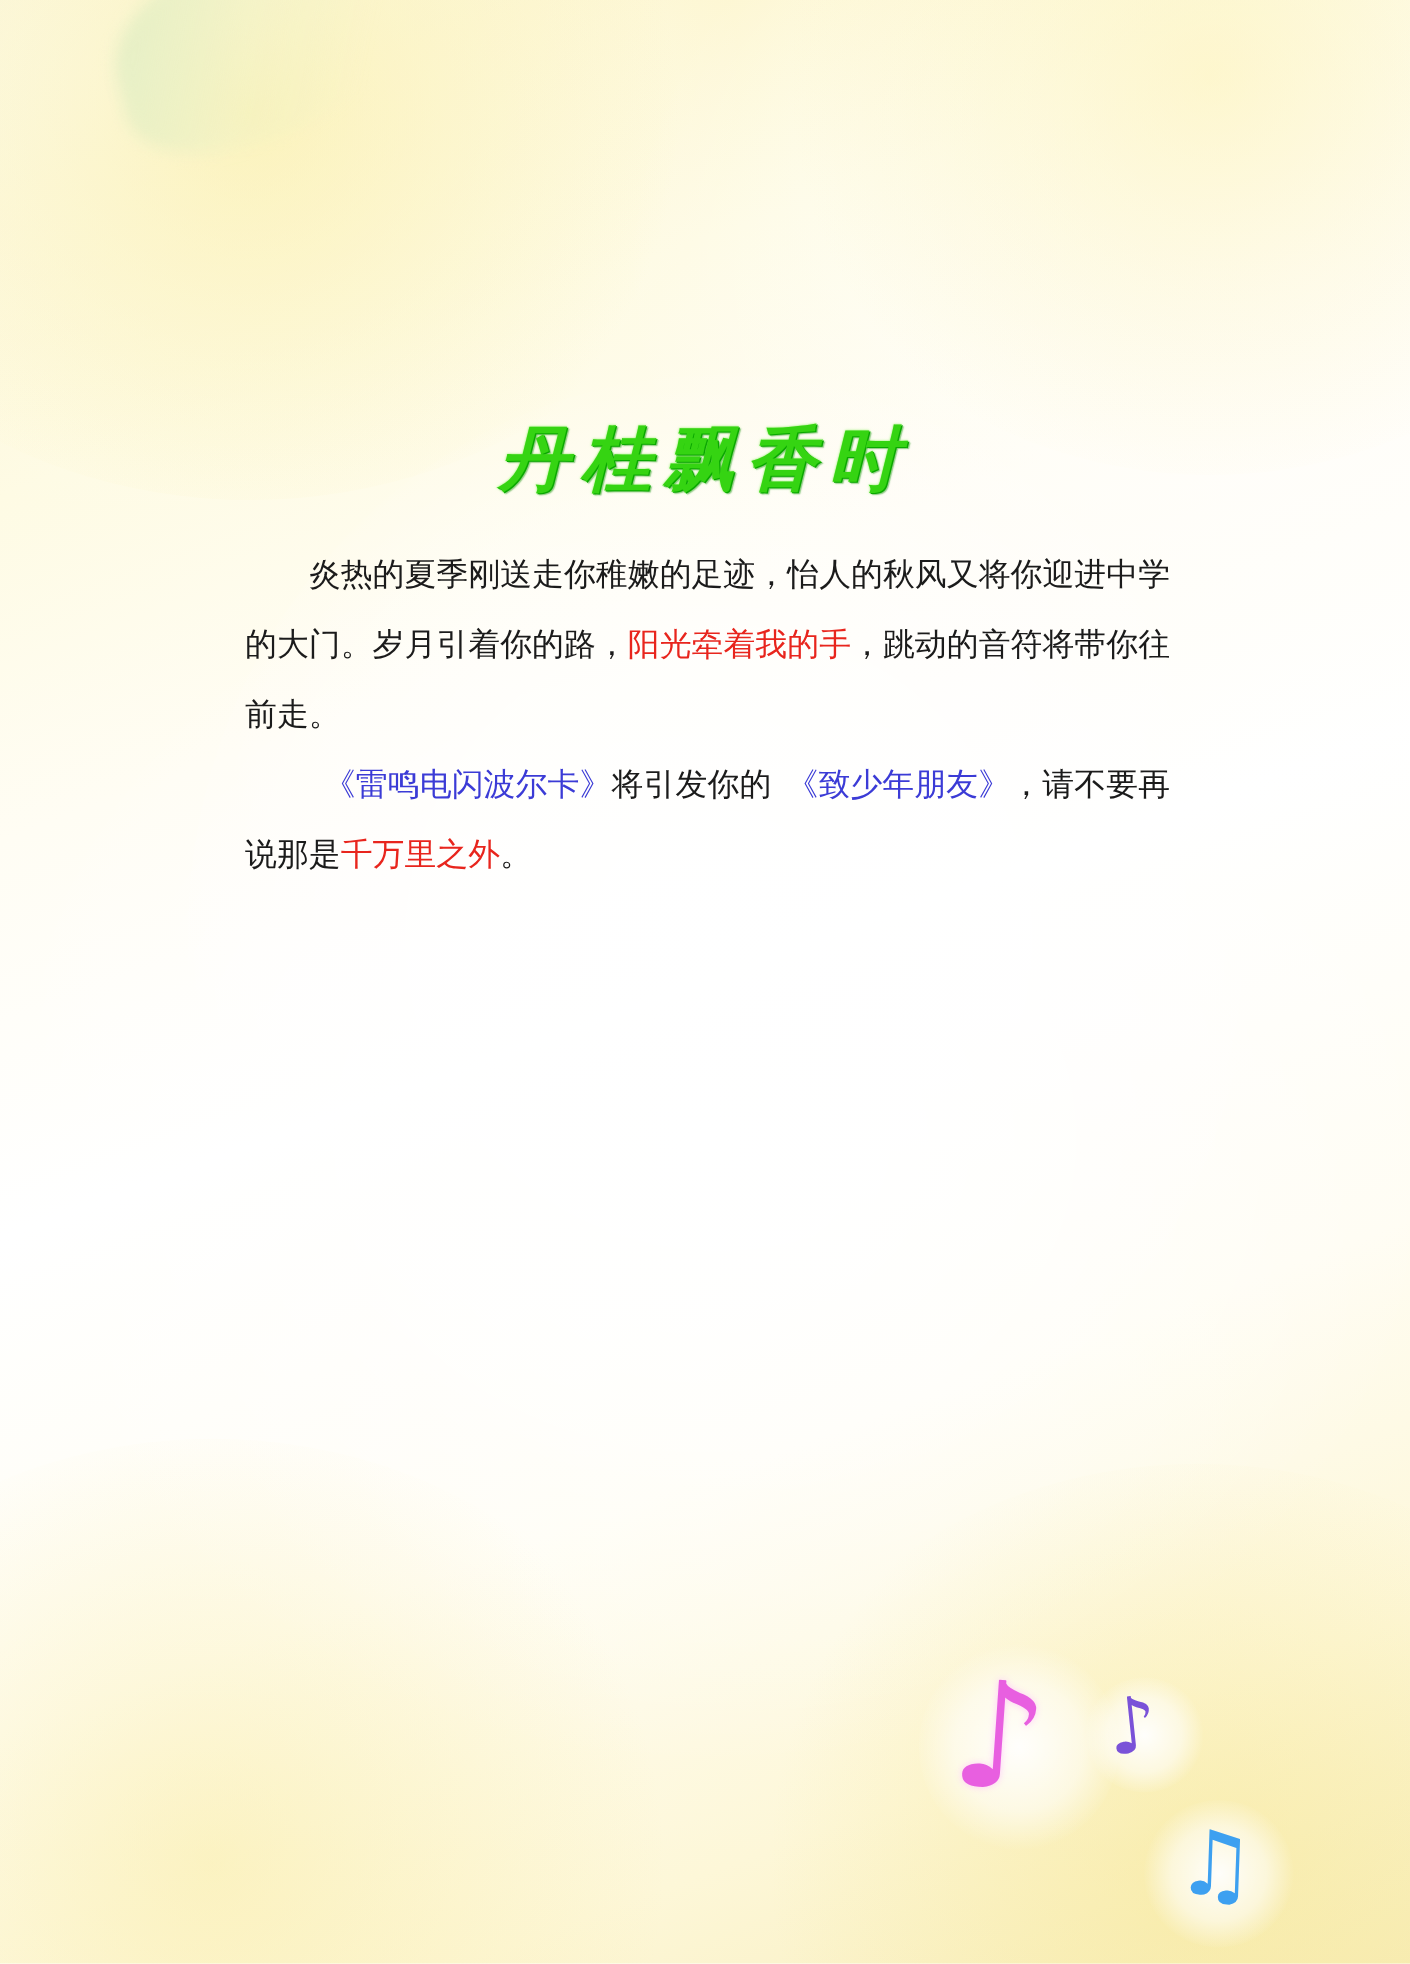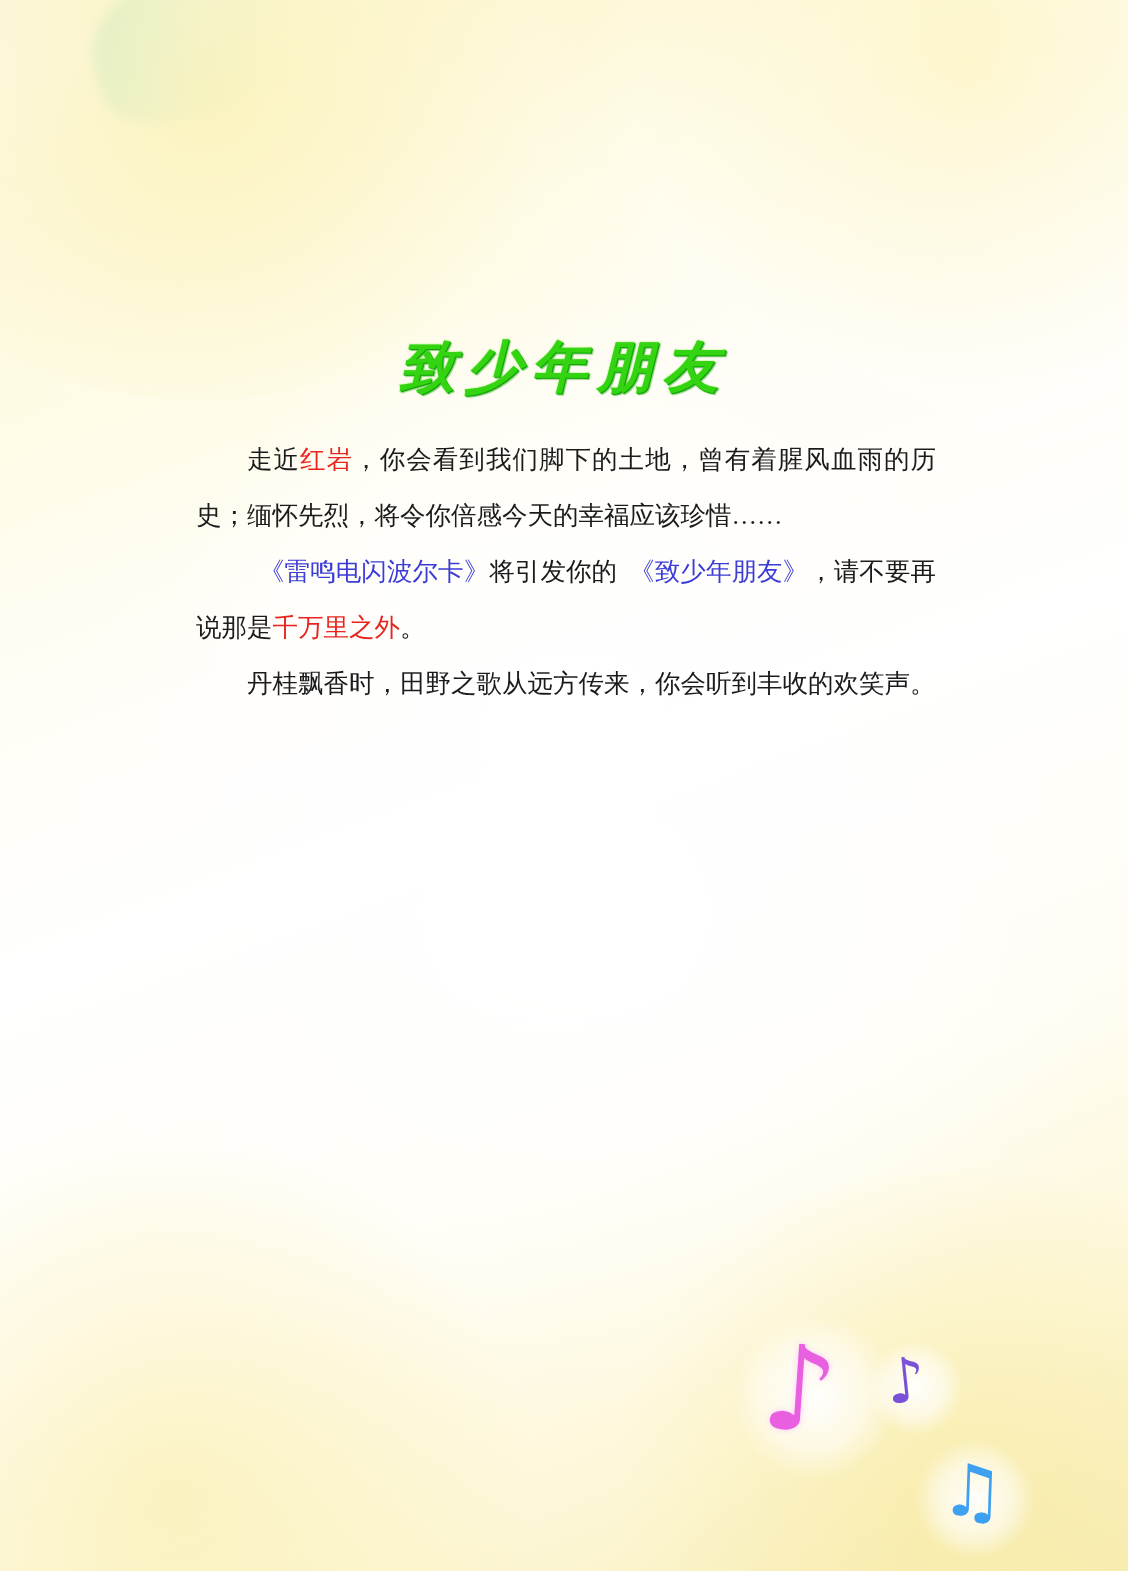--- a/index.html
+++ b/index.html
@@ -157,26 +157,25 @@
 
   <div class="glow glow-tl"></div>
   <div class="glow glow-tr"></div>
   <div class="glow glow-bl"></div>
   <div class="glow glow-br"></div>
   <div class="glow glow-center"></div>
   <div class="swash"></div>
 
   <div class="content">
 
-    <div class="doc-title">致少年朋友</div>
+    <div class="doc-title">丹桂飘香时</div>
 
     <div class="body-text">
-      <p class="para"><span>走近</span><span class="hl-red">红岩</span><span>，你会看到我们脚下的土地，曾有着腥风血雨的历史；缅怀先烈，将令你倍感今天的幸福应该珍惜……</span></p>
+      <p class="para"><span>炎热的夏季刚送走你稚嫩的足迹，怡人的秋风又将你迎进中学的大门。岁月引着你的路，</span><span class="hl-red">阳光牵着我的手</span><span>，跳动的音符将带你往前走。</span></p>
       <p class="para"><span class="hl-blue">《雷鸣电闪波尔卡》</span><span>将引发你的</span><span class="hl-blue">《致少年朋友》</span><span>，请不要再说那是</span><span class="hl-red">千万里之外</span><span>。</span></p>
-      <p class="para"><span>丹桂飘香时，田野之歌从远方传来，你会听到丰收的欢笑声。</span></p>
     </div>
 
     <div class="note-halo halo-pink"></div>
     <div class="note note-pink">♪</div>
 
     <div class="note-halo halo-purple"></div>
     <div class="note note-purple">♪</div>
 
     <div class="note-halo halo-blue"></div>
     <div class="note note-blue">♫</div>

